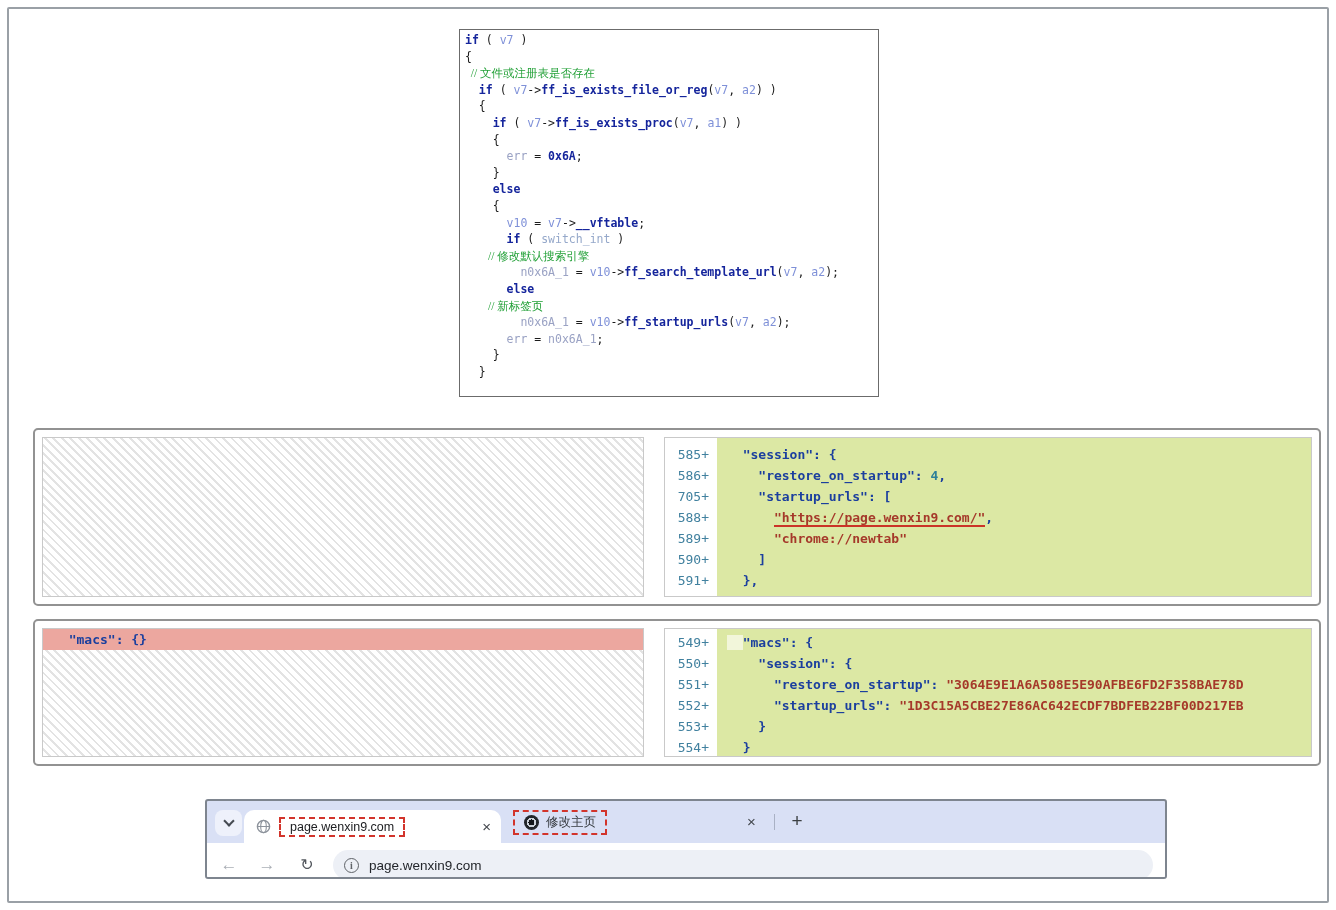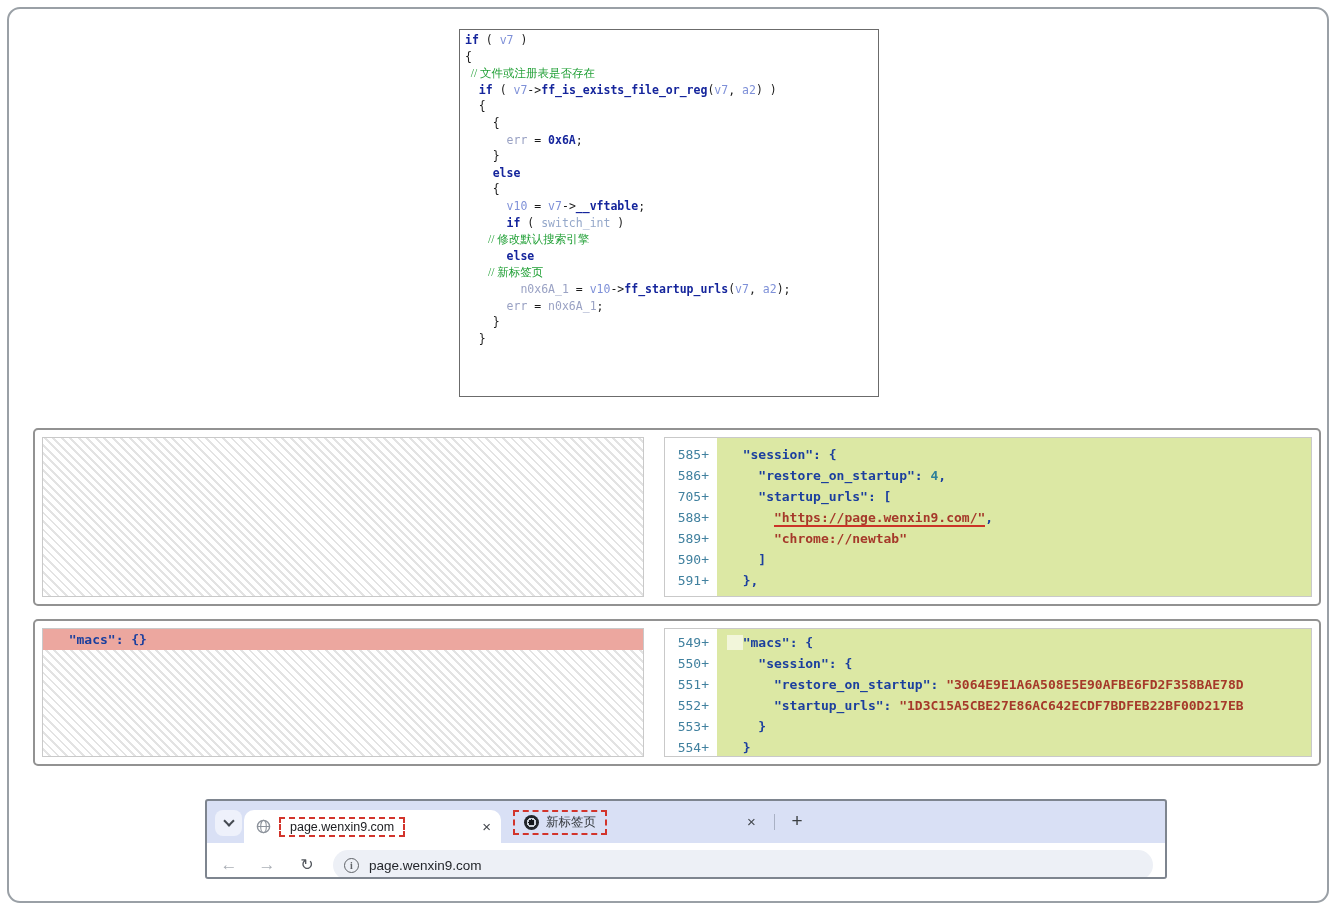--- a/index.html
+++ b/index.html
@@ -1,17 +1,17 @@
 <!DOCTYPE html>
 <html><head>
 <meta charset="utf-8">
 <style>
   * { box-sizing: border-box; margin: 0; padding: 0; }
   html,body { width:1336px; height:910px; background:#ffffff; font-family:"Liberation Sans", sans-serif; overflow:hidden; }
-  #frame { position:absolute; left:7px; top:7px; right:7px; bottom:7px; border:2px solid #9aa0a6; border-radius:13px; background:#ffffff; }
+  #frame { position:absolute; left:7px; top:7px; right:7px; bottom:7px; border:2px solid #9aa0a6; border-radius:2px; background:#ffffff; }
 
   
   #codebox { position:absolute; left:450px; top:20px; width:420px; height:368px;
              background:#ffffff; border:1px solid #6b6b6b; overflow:hidden;
              font-family:"DejaVu Sans Mono", monospace; font-size:11.5px; line-height:16.6px;
              padding:2px 0 0 5px; }
   .codeline { white-space:pre; }
   .sg-k  { color:#15259c; font-weight:bold; }
   .sg-f  { color:#15259c; font-weight:bold; }
   .sg-n  { color:#15259c; font-weight:bold; }
@@ -85,28 +85,30 @@
 <body>
 
 <div id="frame">
 
   <div id="codebox">
       <div class="codeline"><span class="sg-k">if</span><span class="sg-p"> ( </span><span class="sg-v">v7</span><span class="sg-p"> )</span></div>
       <div class="codeline"><span class="sg-p">{</span></div>
       <div class="codeline"><span class="sg-c">  // 文件或注册表是否存在</span></div>
       <div class="codeline"><span class="sg-k">  if</span><span class="sg-p"> ( </span><span class="sg-v">v7</span><span class="sg-p">-&gt;</span><span class="sg-f">ff_is_exists_file_or_reg</span><span class="sg-p">(</span><span class="sg-v">v7</span><span class="sg-p">, </span><span class="sg-v">a2</span><span class="sg-p">) )</span></div>
       <div class="codeline"><span class="sg-p">  {</span></div>
+      <div class="codeline"><span class="sg-k">    if</span><span class="sg-p"> ( </span><span class="sg-v">v7</span><span class="sg-p">-&gt;</span><span class="sg-f">ff_is_exists_proc</span><span class="sg-p">(</span><span class="sg-v">v7</span><span class="sg-p">, </span><span class="sg-v">a1</span><span class="sg-p">) )</span></div>
       <div class="codeline"><span class="sg-p">    {</span></div>
       <div class="codeline"><span class="sg-e">      err</span><span class="sg-p"> = </span><span class="sg-n">0x6A</span><span class="sg-p">;</span></div>
       <div class="codeline"><span class="sg-p">    }</span></div>
       <div class="codeline"><span class="sg-k">    else</span></div>
       <div class="codeline"><span class="sg-p">    {</span></div>
       <div class="codeline"><span class="sg-v">      v10</span><span class="sg-p"> = </span><span class="sg-v">v7</span><span class="sg-p">-&gt;</span><span class="sg-f">__vftable</span><span class="sg-p">;</span></div>
       <div class="codeline"><span class="sg-k">      if</span><span class="sg-p"> ( </span><span class="sg-sv">switch_int</span><span class="sg-p"> )</span></div>
       <div class="codeline"><span class="sg-c">        // 修改默认搜索引擎</span></div>
+      <div class="codeline"><span class="sg-e">        n0x6A_1</span><span class="sg-p"> = </span><span class="sg-v">v10</span><span class="sg-p">-&gt;</span><span class="sg-f">ff_search_template_url</span><span class="sg-p">(</span><span class="sg-v">v7</span><span class="sg-p">, </span><span class="sg-v">a2</span><span class="sg-p">);</span></div>
       <div class="codeline"><span class="sg-k">      else</span></div>
       <div class="codeline"><span class="sg-c">        // 新标签页</span></div>
       <div class="codeline"><span class="sg-e">        n0x6A_1</span><span class="sg-p"> = </span><span class="sg-v">v10</span><span class="sg-p">-&gt;</span><span class="sg-f">ff_startup_urls</span><span class="sg-p">(</span><span class="sg-v">v7</span><span class="sg-p">, </span><span class="sg-v">a2</span><span class="sg-p">);</span></div>
       <div class="codeline"><span class="sg-e">      err</span><span class="sg-p"> = </span><span class="sg-e">n0x6A_1</span><span class="sg-p">;</span></div>
       <div class="codeline"><span class="sg-p">    }</span></div>
       <div class="codeline"><span class="sg-p">  }</span></div>
     </div>
 
   <div class="diffbox" id="diff1">
     <div class="diffinner">
@@ -173,21 +175,21 @@
           <ellipse cx="8" cy="8" rx="3" ry="6.5" fill="none" stroke="#8d939c" stroke-width="1.2"></ellipse>
           <line x1="1.5" y1="8" x2="14.5" y2="8" stroke="#8d939c" stroke-width="1.2"></line>
         </svg>
         <span class="dashed">
           <span>page.wenxin9.com</span>
         </span>
         <span class="closex">×</span>
       </div>
       <div id="tab2box" class="dashed">
         <span id="tab2icon"></span>
-        <span id="tab2title">新标签页</span>
+        <span id="tab2title">修改主页</span>
       </div>
       <span id="close2" class="closex">×</span>
       <span id="tabsep"></span>
       <span id="newtab">+</span>
     </div>
     <div id="toolbar">
       <span class="navic" id="backbtn">←</span>
       <span class="navic" id="fwdbtn">→</span>
       <span class="navic" id="reloadbtn">↻</span>
       <div id="omnibox">

